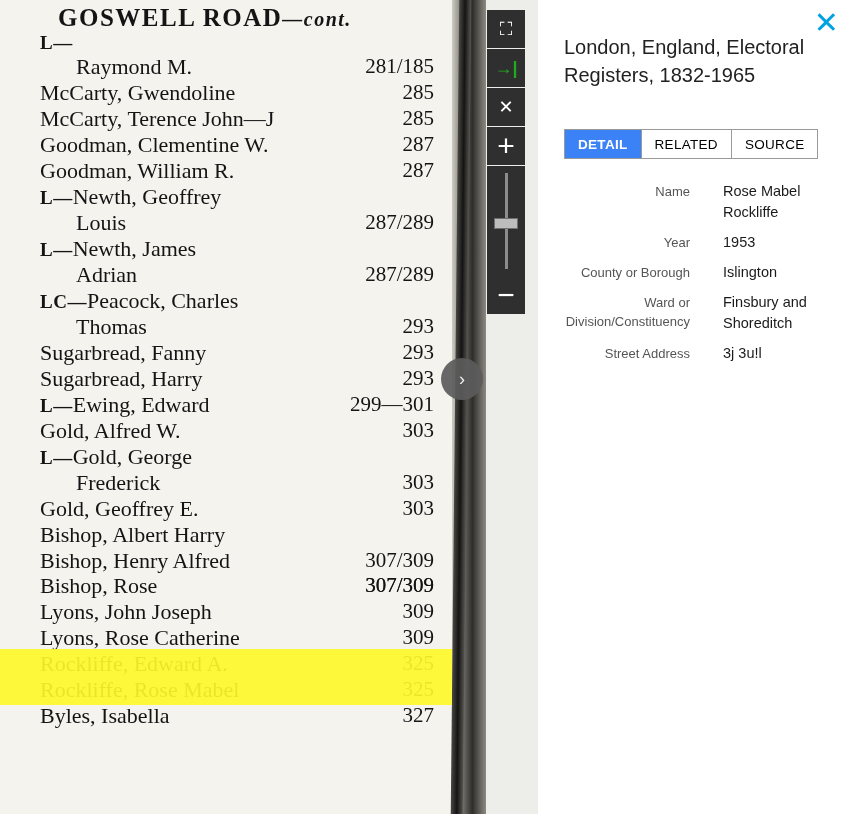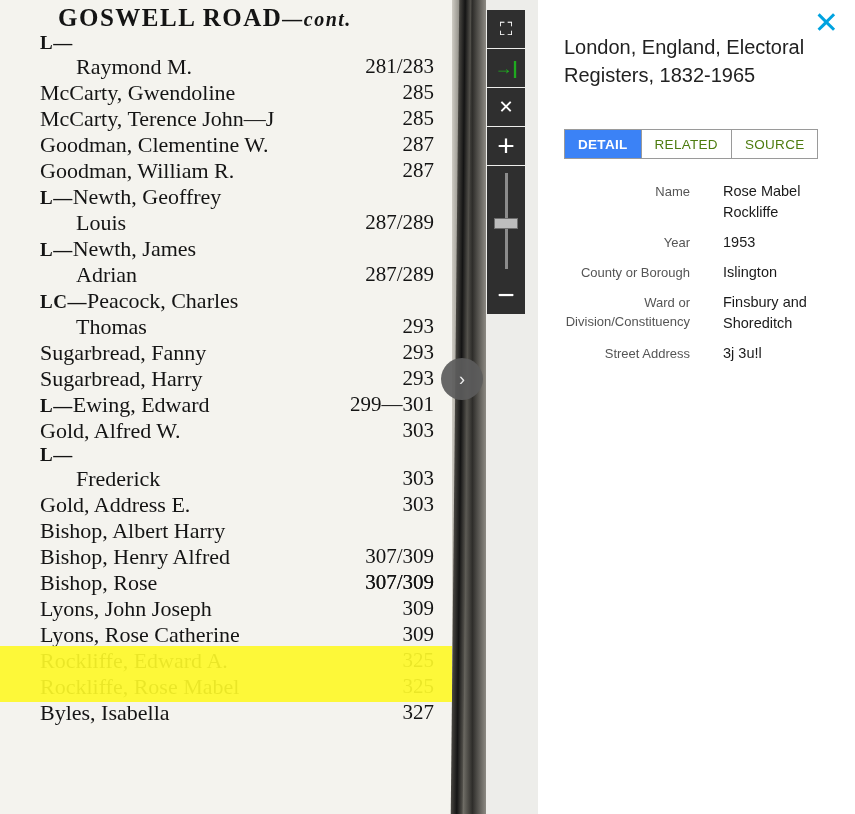--- a/index.html
+++ b/index.html
@@ -206,21 +206,21 @@
   .tabs {
     display: flex;
     margin-bottom: 22px;
     border: 1px solid #9a9a9a;
     width: max-content;
   }
   .tab {
     padding: 7px 13px 6px 13px;
     font-size: 13.5px;
     letter-spacing: 0.3px;
-    color: #4d7c0f;
+    color: #000000;
     background: #ffffff;
     border-right: 1px solid #9a9a9a;
     cursor: pointer;
     font-weight: 400;
   }
   .tab:last-child { border-right: none; }
   .tab.active {
     background: #3b82f6;
     color: #ffffff;
     font-weight: 700;
@@ -261,38 +261,38 @@
       <div class="spine-dark"></div>
       <div class="page-right"></div>
 
       <div class="ocr">
         <div class="hdr">
           <span>GOSWELL ROAD</span><span class="cont">—cont.</span>
         </div>
 
         <div id="entries">
             <div class="row"><span class="pref">L—</span></div>
-            <div class="row indent"><span class="nm">Raymond M.</span><span class="pg">281/283</span></div>
+            <div class="row indent"><span class="nm">Raymond M.</span><span class="pg">281/185</span></div>
             <div class="row"><span class="nm">McCarty, Gwendoline</span><span class="pg">285</span></div>
             <div class="row"><span class="nm">McCarty, Terence John—J</span><span class="pg">285</span></div>
             <div class="row"><span class="nm">Goodman, Clementine W.</span><span class="pg">287</span></div>
             <div class="row"><span class="nm">Goodman, William R.</span><span class="pg">287</span></div>
             <div class="row"><span class="pref">L—</span><span class="nm">Newth, Geoffrey</span></div>
             <div class="row indent"><span class="nm">Louis</span><span class="pg">287/289</span></div>
             <div class="row"><span class="pref">L—</span><span class="nm">Newth, James</span></div>
             <div class="row indent"><span class="nm">Adrian</span><span class="pg">287/289</span></div>
             <div class="row"><span class="pref">LC—</span><span class="nm">Peacock, Charles</span></div>
             <div class="row indent"><span class="nm">Thomas</span><span class="pg">293</span></div>
             <div class="row"><span class="nm">Sugarbread, Fanny</span><span class="pg">293</span></div>
             <div class="row"><span class="nm">Sugarbread, Harry</span><span class="pg">293</span></div>
             <div class="row"><span class="pref">L—</span><span class="nm">Ewing, Edward</span><span class="pg">299—301</span></div>
             <div class="row"><span class="nm">Gold, Alfred W.</span><span class="pg">303</span></div>
-            <div class="row"><span class="pref">L—</span></div>
+            <div class="row"><span class="pref">L—</span><span class="nm">Gold, George</span></div>
             <div class="row indent"><span class="nm">Frederick</span><span class="pg">303</span></div>
-            <div class="row"><span class="nm">Gold, Address E.</span><span class="pg">303</span></div>
+            <div class="row"><span class="nm">Gold, Geoffrey E.</span><span class="pg">303</span></div>
             <div class="row"><span class="nm">Bishop, Albert Harry</span></div>
             <div class="row"><span class="nm"></span><span class="pg">307/309</span></div>
             <div class="row"><span class="nm">Bishop, Henry Alfred</span></div>
             <div class="row"><span class="nm"></span><span class="pg">307/309</span></div>
             <div class="row"><span class="nm">Bishop, Rose</span><span class="pg">307/309</span></div>
             <div class="row"><span class="nm">Lyons, John Joseph</span><span class="pg">309</span></div>
             <div class="row"><span class="nm">Lyons, Rose Catherine</span><span class="pg">309</span></div>
           </div>
 
         <div class="hl-rows">

